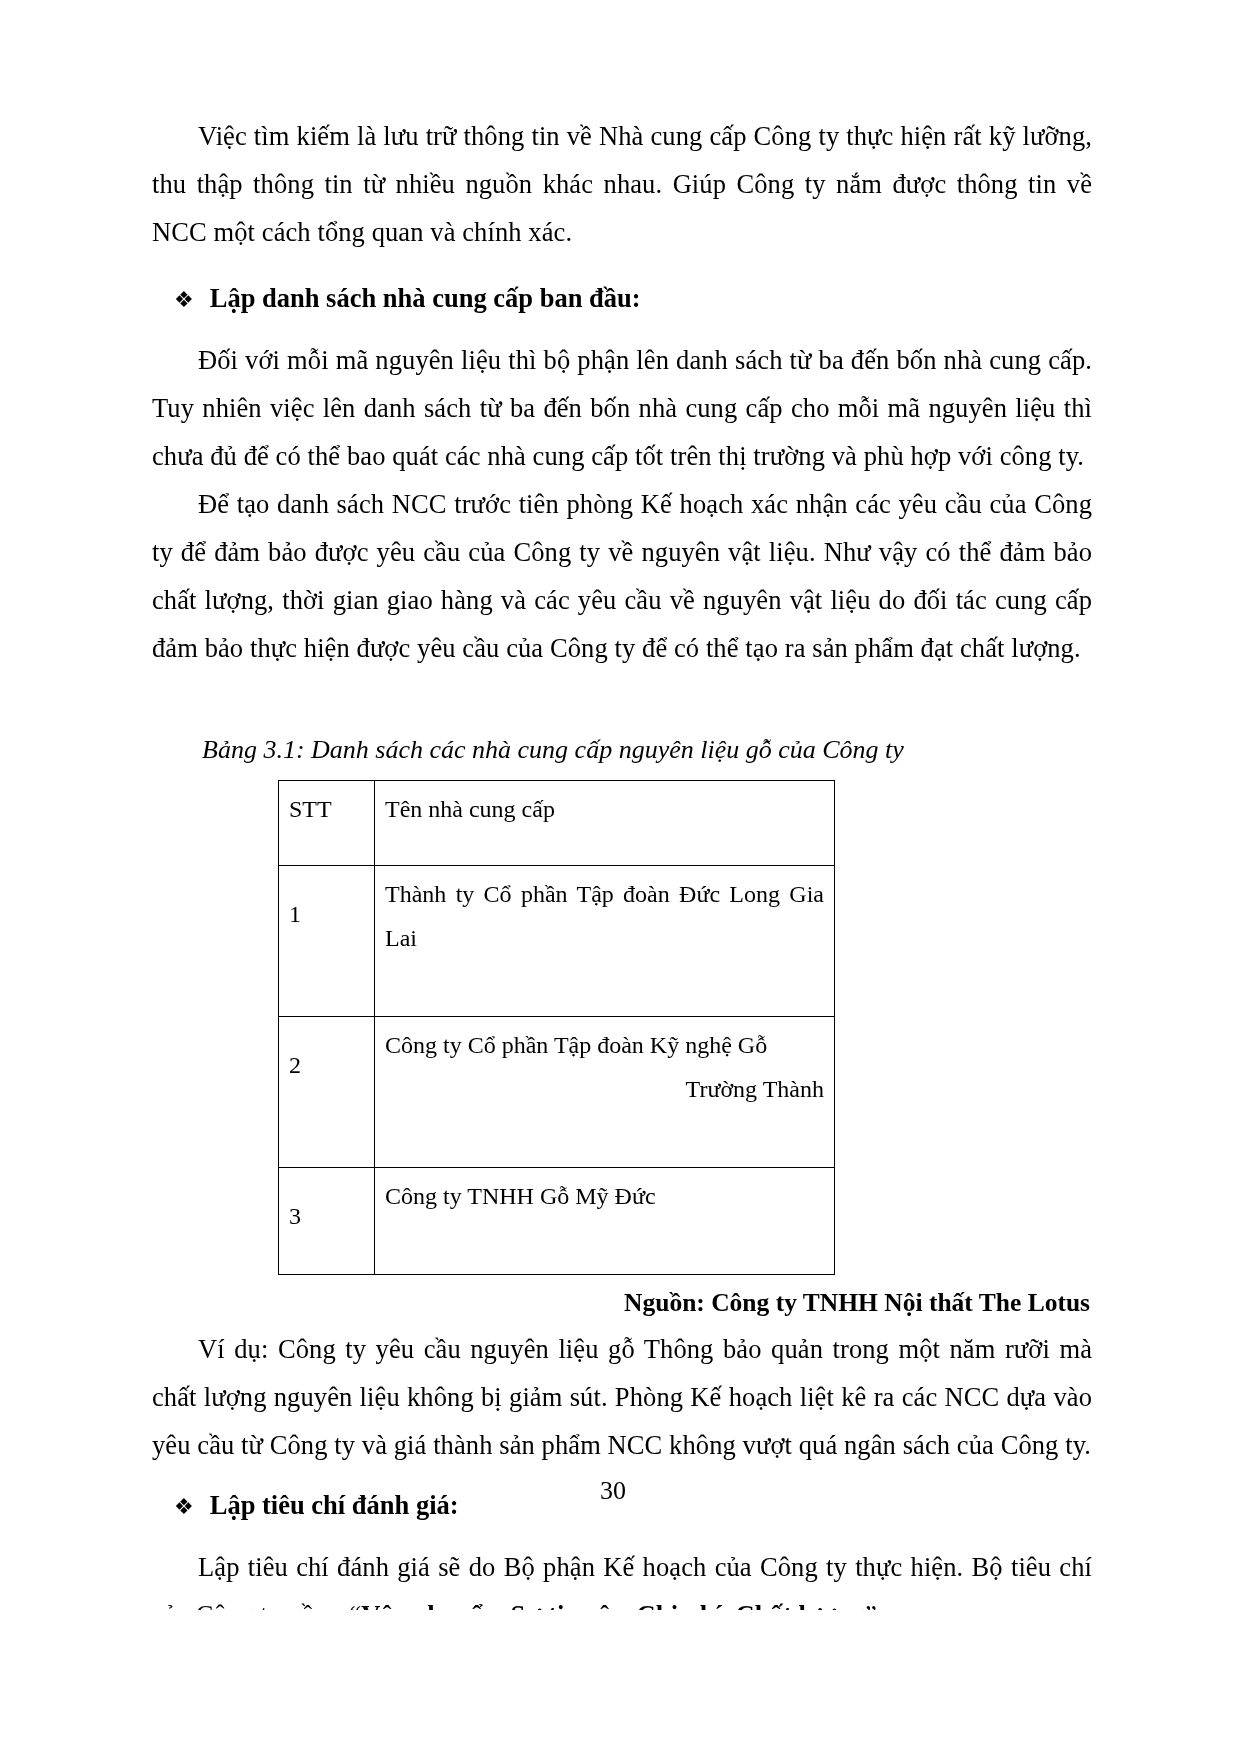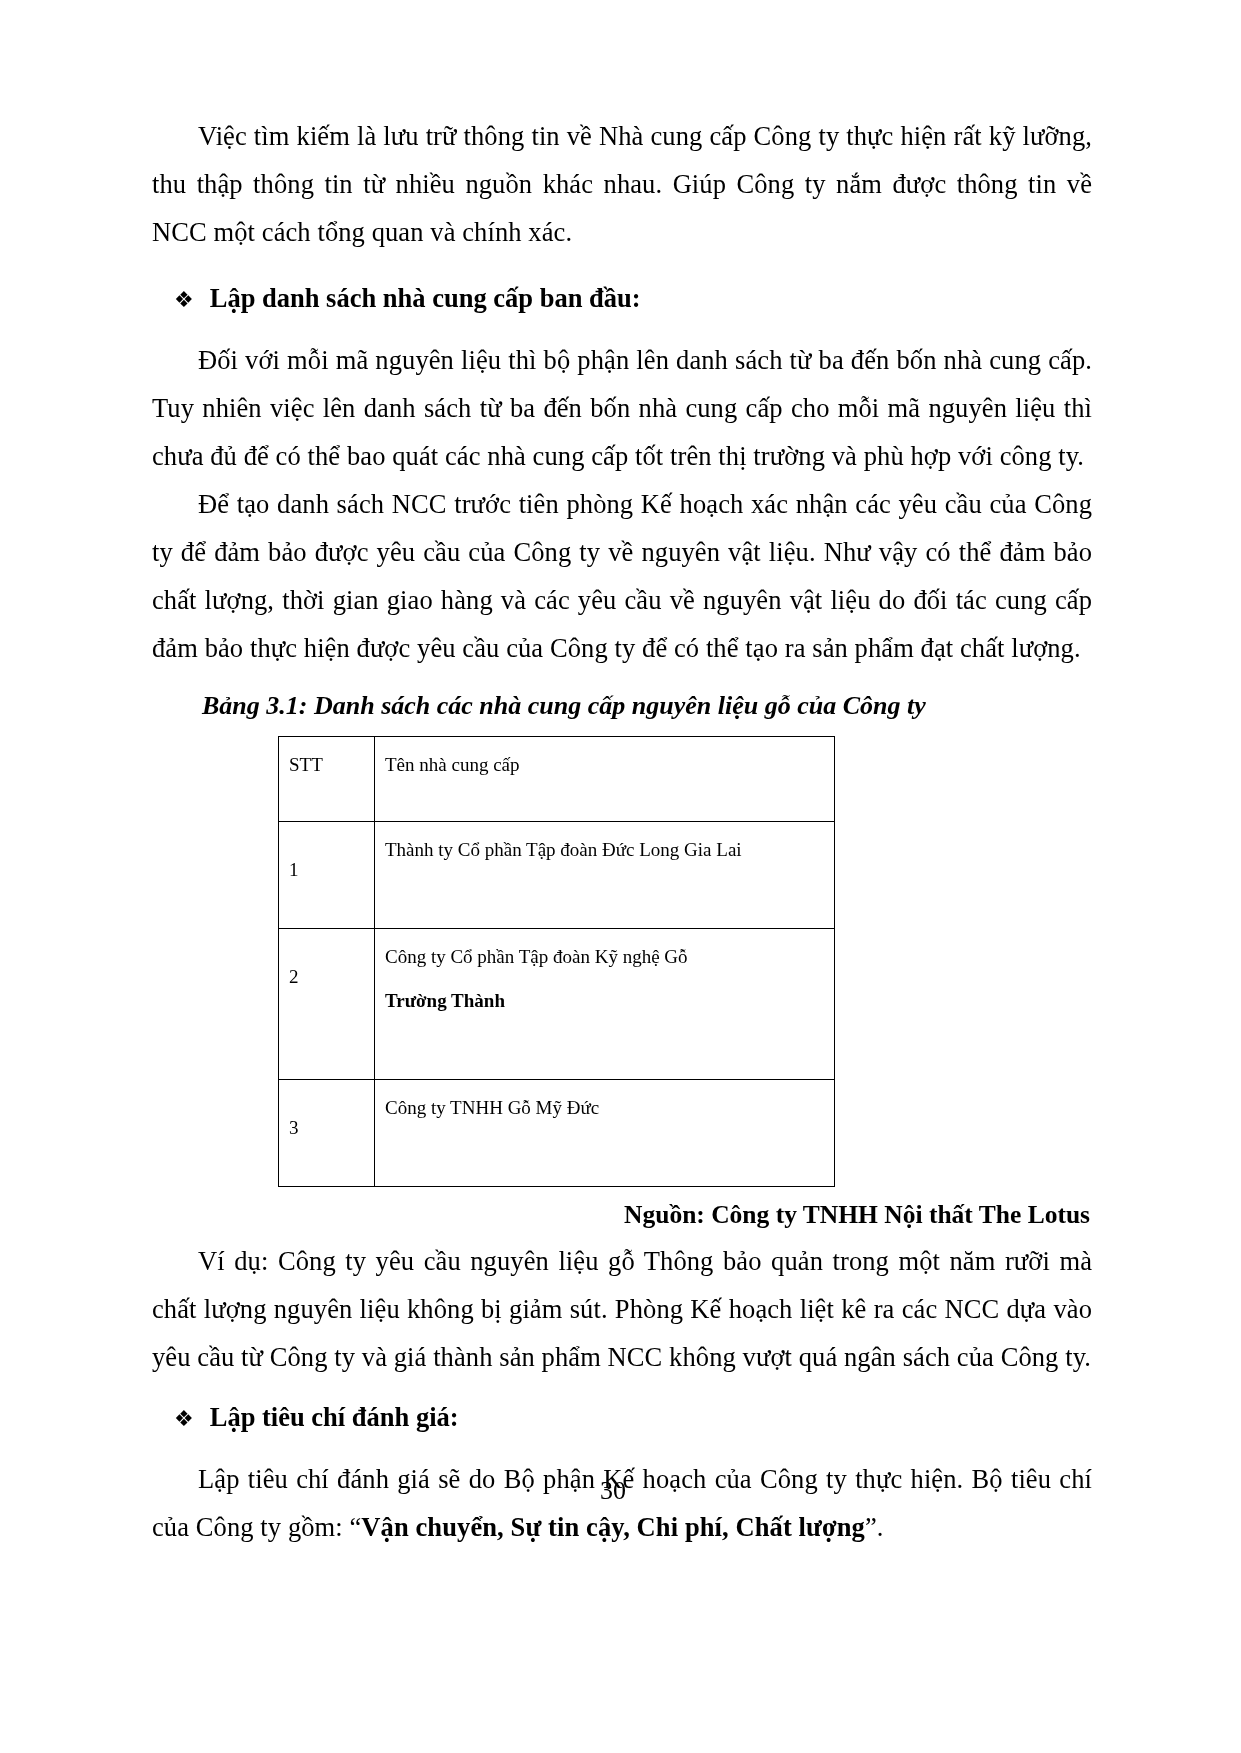--- a/index.html
+++ b/index.html
@@ -50,35 +50,36 @@
   .bullet-glyph {
     font-family: "DejaVu Sans", sans-serif;
     font-size: 22px;
     font-weight: normal;
     margin-right: 16px;
     line-height: 44px;
   }
 
   .table-caption {
     font-size: 26px;
-    font-weight: bold;
+    font-weight: normal;
     font-style: italic;
     line-height: 40px;
     padding-left: 50px;
+    margin-top: 44px;
   }
 
   table.supplier-table {
     border-collapse: collapse;
     margin: 10px 0 0 126px;
     width: 556px;
     table-layout: fixed;
   }
   table.supplier-table td {
     border: 1.6px solid #000000;
-    font-size: 19px;
+    font-size: 24px;
     line-height: 44px;
     padding: 6px 10px 30px 10px;
     vertical-align: top;
   }
   table.supplier-table td.col-stt {
     width: 96px;
     box-sizing: border-box;
   }
   table.supplier-table td.col-name {
     width: 460px;
@@ -89,21 +90,21 @@
   table.supplier-table td.num {
     padding-top: 26px;
     padding-bottom: 10px;
   }
   table.supplier-table td.tall {
     padding-bottom: 56px;
   }
   table.supplier-table tr.header-row td {
     padding-bottom: 34px;
   }
-  .name-line2 { display: block; text-align: left; font-weight: bold; }
+  .name-line2 { display: block; text-align: right; }
 
   .source-line {
     font-size: 25.5px;
     font-weight: bold;
     text-align: right;
     line-height: 44px;
     padding-right: 2px;
     margin-top: 6px;
   }
 

